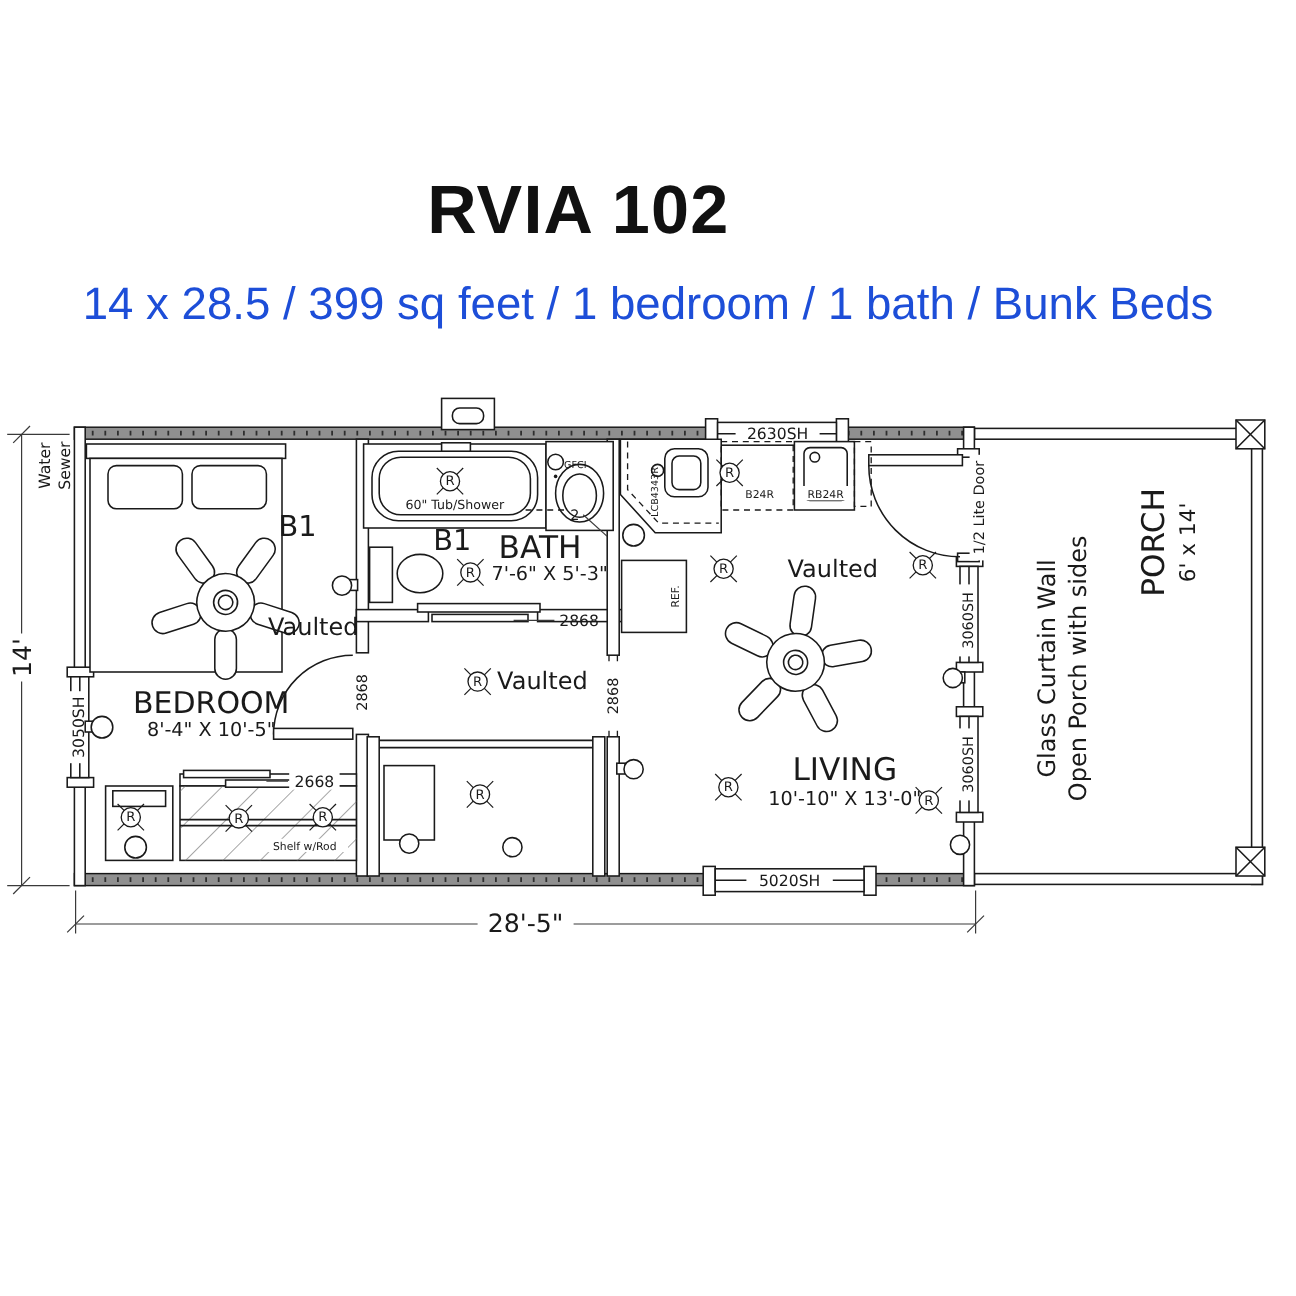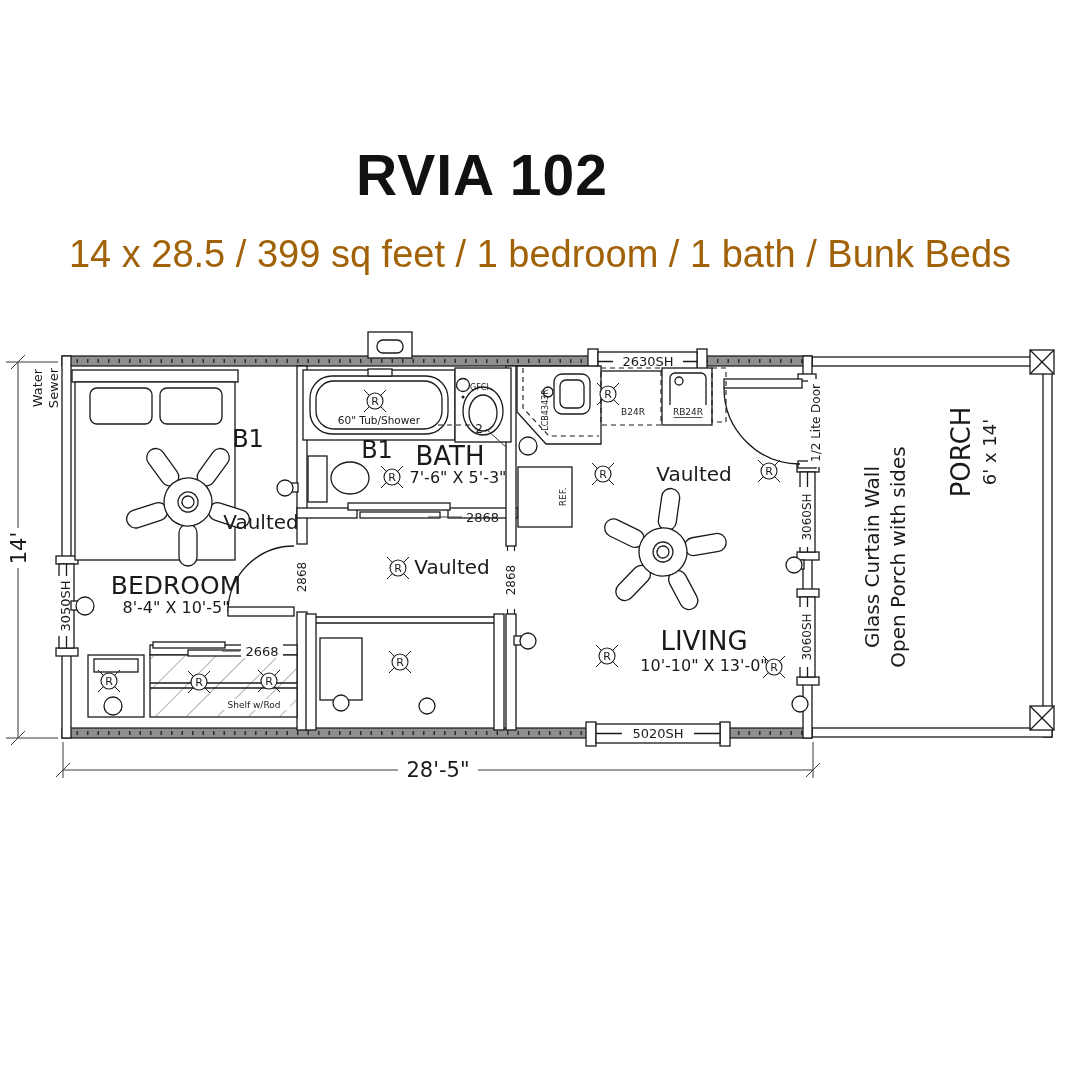--- a/index.html
+++ b/index.html
@@ -1,21 +1,21 @@
 <!DOCTYPE html>
 <html><head>
 <meta charset="utf-8">
 <style>
   html,body{margin:0;padding:0;background:#ffffff;}
   #page{position:relative;width:1080px;height:1080px;background:#fff;overflow:hidden;
         font-family:"Liberation Sans",sans-serif;color:#161616;}
   #title{position:absolute;top:142px;left:0;width:964px;text-align:center;
          font-size:57px;font-weight:800;letter-spacing:1px;color:#111;}
   #subtitle{position:absolute;top:233px;left:0;width:1080px;text-align:center;
-            font-size:38px;font-weight:400;letter-spacing:0px;color:#a16207;}
+            font-size:38px;font-weight:400;letter-spacing:0px;color:#1d4ed8;}
   #plan{position:absolute;left:0;top:322px;}
   svg text{font-family:"DejaVu Sans",sans-serif;fill:#1a1a1a;}
   .lbl{text-anchor:middle;}
   .w{fill:#ffffff;stroke:#1a1a1a;stroke-width:1.3;}
   .g{fill:#8f8f8f;stroke:#151515;stroke-width:1.2;}
   .s{stroke:#1a1a1a;stroke-width:1.3;fill:none;}
   .d{stroke:#1a1a1a;stroke-width:1.1;fill:none;stroke-dasharray:5 4;}
   .dim{stroke:#3a3a3a;stroke-width:1;fill:none;}
   .recep circle{fill:#fff;stroke:#1a1a1a;stroke-width:1.1;}
   .recep line{stroke:#1a1a1a;stroke-width:1;}

